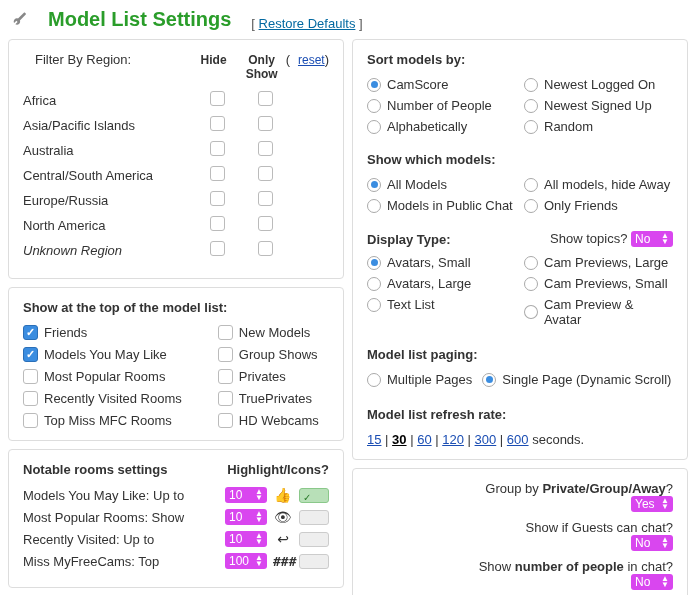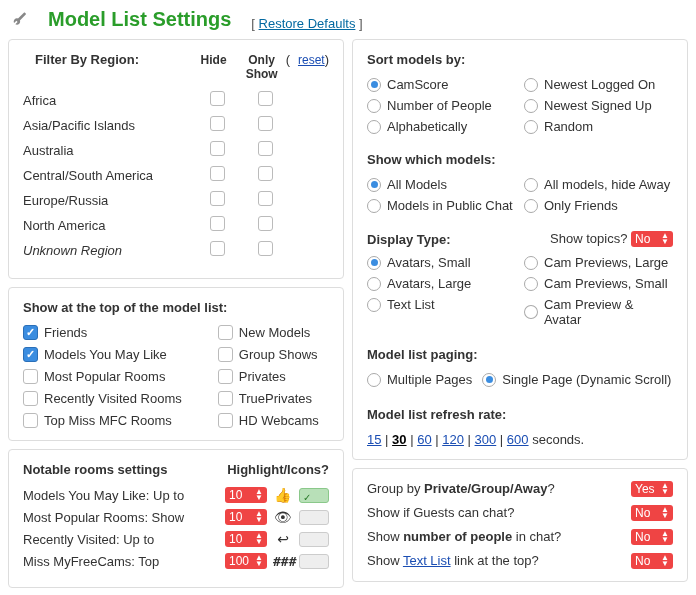--- a/index.html
+++ b/index.html
@@ -7,53 +7,53 @@
 .header { display: flex; align-items: flex-end; gap: 20px; margin-bottom: 8px; }
 .wrench { width: 20px; height: 20px; color: #888; }
 .title { color: #2a9d2a; font-size: 20px; font-weight: bold; }
 .restore { color: #0369a1; text-decoration: underline; font-size: 13px; }
 .bracket { color: #555; font-size: 13px; }
 .cols { display: flex; gap: 8px; align-items: flex-start; }
 .col { flex: 1; display: flex; flex-direction: column; gap: 8px; }
 .panel { border: 1px solid #ddd; border-radius: 4px; padding: 12px 14px; }
 .sect-title { font-weight: bold; margin-bottom: 10px; font-size: 13px; }
 .region-hdr { display: flex; align-items: baseline; margin-bottom: 10px; }
-.region-hdr .lbl { font-weight: bold; flex: 1; padding-left: 12px; }
+.region-hdr .lbl { font-weight: normal; flex: 1; padding-left: 12px; }
 .region-hdr .h, .region-hdr .o { font-weight: bold; width: 48px; text-align: center; font-size: 12px; }
 .region-hdr .reset { color: #1a4db3; text-decoration: underline; font-size: 12px; margin-left: 8px; }
 .region-row { display: flex; align-items: center; margin-bottom: 7px; }
 .region-row .nm { flex: 1; }
 .region-row .cb { width: 48px; text-align: center; }
 .region-row.italic .nm { font-style: italic; }
 .top-list { display: flex; gap: 36px; }
 .top-list .column { display: flex; flex-direction: column; gap: 7px; }
 .chk-row { display: flex; align-items: center; gap: 6px; }
 .chkbox { width: 15px; height: 15px; border: 1px solid #bbb; border-radius: 3px; display: inline-flex; align-items: center; justify-content: center; background: #fff; }
 .chkbox.checked { background: #3b8de0; border-color: #2a6fb8; color: #fff; }
 .chkbox.checked::after { content: "✓"; font-size: 11px; font-weight: bold; }
 .radio-row { display: flex; align-items: center; gap: 6px; margin-bottom: 6px; }
 .radio { width: 14px; height: 14px; border: 1px solid #aaa; border-radius: 50%; display: inline-flex; align-items: center; justify-content: center; background: #fff; }
 .radio.checked::after { content: ""; width: 7px; height: 7px; background: #3b8de0; border-radius: 50%; }
 .radio-grid { display: flex; gap: 8px; }
 .radio-grid .rcol { flex: 1; }
-.sel { background: #ef4444; color: #fff; border: none; border-radius: 3px; padding: 1px 4px; font-size: 12px; min-width: 42px; text-align: left; position: relative; display: inline-flex; align-items: center; justify-content: space-between; }
+.sel { background: #d946ef; color: #fff; border: none; border-radius: 3px; padding: 1px 4px; font-size: 12px; min-width: 42px; text-align: left; position: relative; display: inline-flex; align-items: center; justify-content: space-between; }
 .sel .arrows { font-size: 8px; line-height: 6px; margin-left: 4px; display: inline-flex; flex-direction: column; }
 .link { color: #1a4db3; text-decoration: underline; }
 .refresh-row { font-size: 13px; }
 .refresh-row .cur { font-weight: bold; text-decoration: underline; color: #000; }
 .notable-hdr { display: flex; justify-content: space-between; align-items: baseline; margin-bottom: 10px; }
 .notable-hdr .h2 { font-weight: bold; }
 .notable-row { display: flex; align-items: center; margin-bottom: 6px; gap: 6px; }
 .notable-row .nlbl { flex: 1; }
 .notable-icon { width: 20px; text-align: center; font-size: 14px; }
 .toggle { width: 30px; height: 15px; border-radius: 3px; border: 1px solid #ccc; background: #eee; display: inline-block; }
 .toggle.on { background: #b8e0b8; border-color: #8ac88a; }
 .toggle.on::after { content: "✓"; font-size: 10px; color: #2a7a2a; padding-left: 3px; }
 .hash { font-weight: bold; font-family: monospace; font-size: 13px; }
-.bottom-row { display: flex; align-items: flex-start; justify-content: space-between; margin-bottom: 8px; }
+.bottom-row { display: flex; align-items: flex-end; justify-content: space-between; margin-bottom: 8px; flex-direction: column; }
 .flex-sp { display: flex; align-items: center; justify-content: space-between; }
 </style>
 </head>
 <body>
 
 <div class="header">
   <svg class="wrench" viewBox="0 0 24 24" fill="currentColor">
       <path d="M22 19l-7-7c.5-1.3.3-2.9-.8-4-1.3-1.3-3.2-1.5-4.7-.6l2.7 2.7-1.4 1.4L8.1 8.8c-.9 1.5-.7 3.4.6 4.7 1.1 1.1 2.7 1.3 4 .8l7 7c.4.4 1 .4 1.4 0l.9-.9c.4-.4.4-1 0-1.4z" transform="rotate(-90 12 12)"></path>
     </svg>
   <span class="title">Model List Settings</span>

